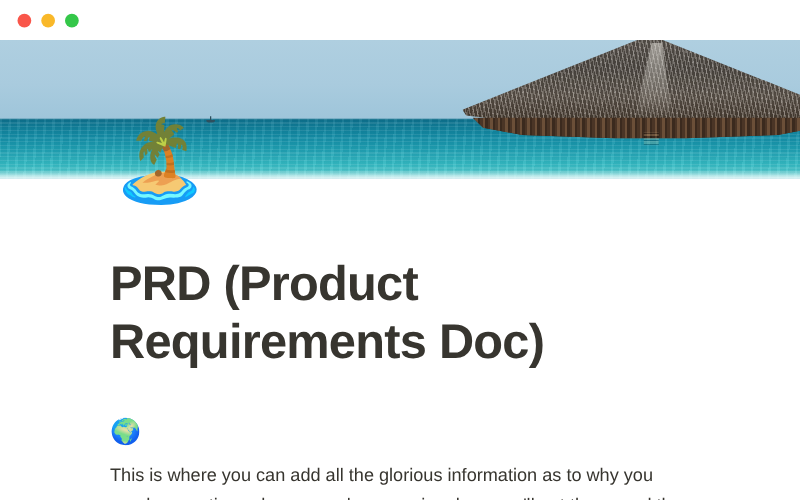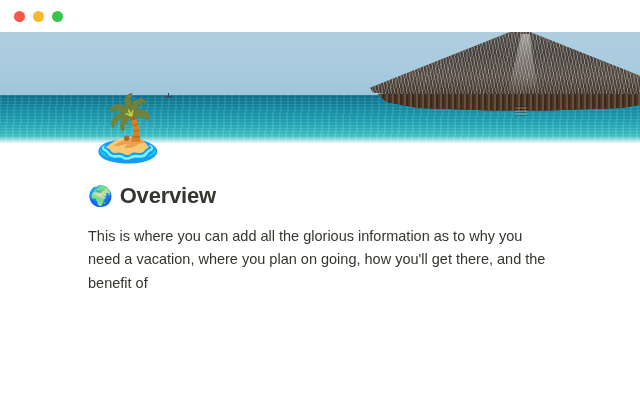--- a/index.html
+++ b/index.html
@@ -217,23 +217,23 @@
       <div class="fringe"></div>
       <div class="pole"></div>
       <div class="pole-band"></div>
     </div>
   </div>
 
   <div class="island-emoji">🏝️</div>
 
   <div class="content">
 
+    <h1 class="page-title">PRD (Product Requirements Doc)</h1>
 
     <h2 class="section-heading">
       <span class="emoji">🌍</span>
-      <span>Overview</span>
     </h2>
 
     <p class="paragraph">This is where you can add all the glorious information as to why you need a vacation, where you plan on going, how you'll get there, and the benefit of</p>
 
   </div>
 
 </div>
 
 </body></html>

